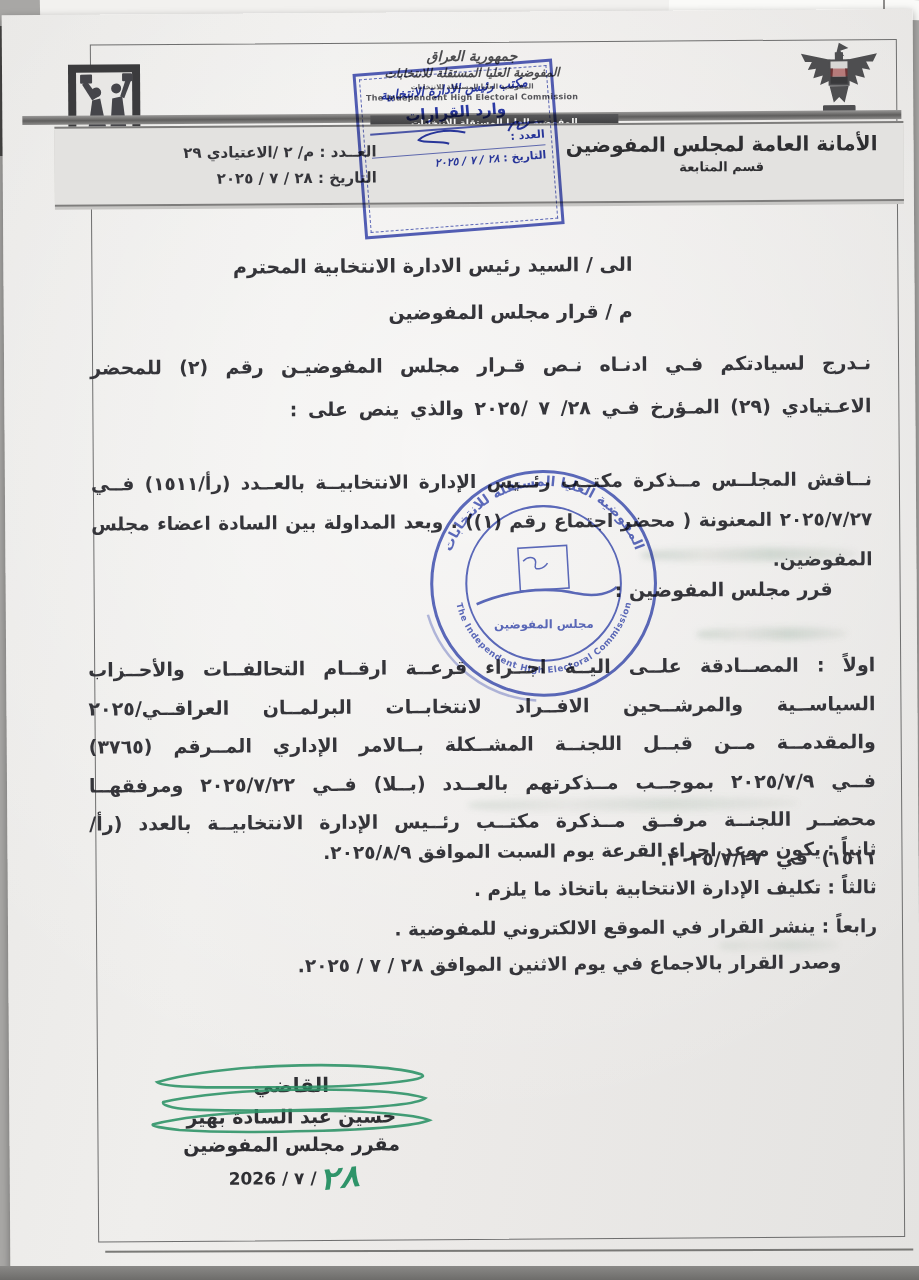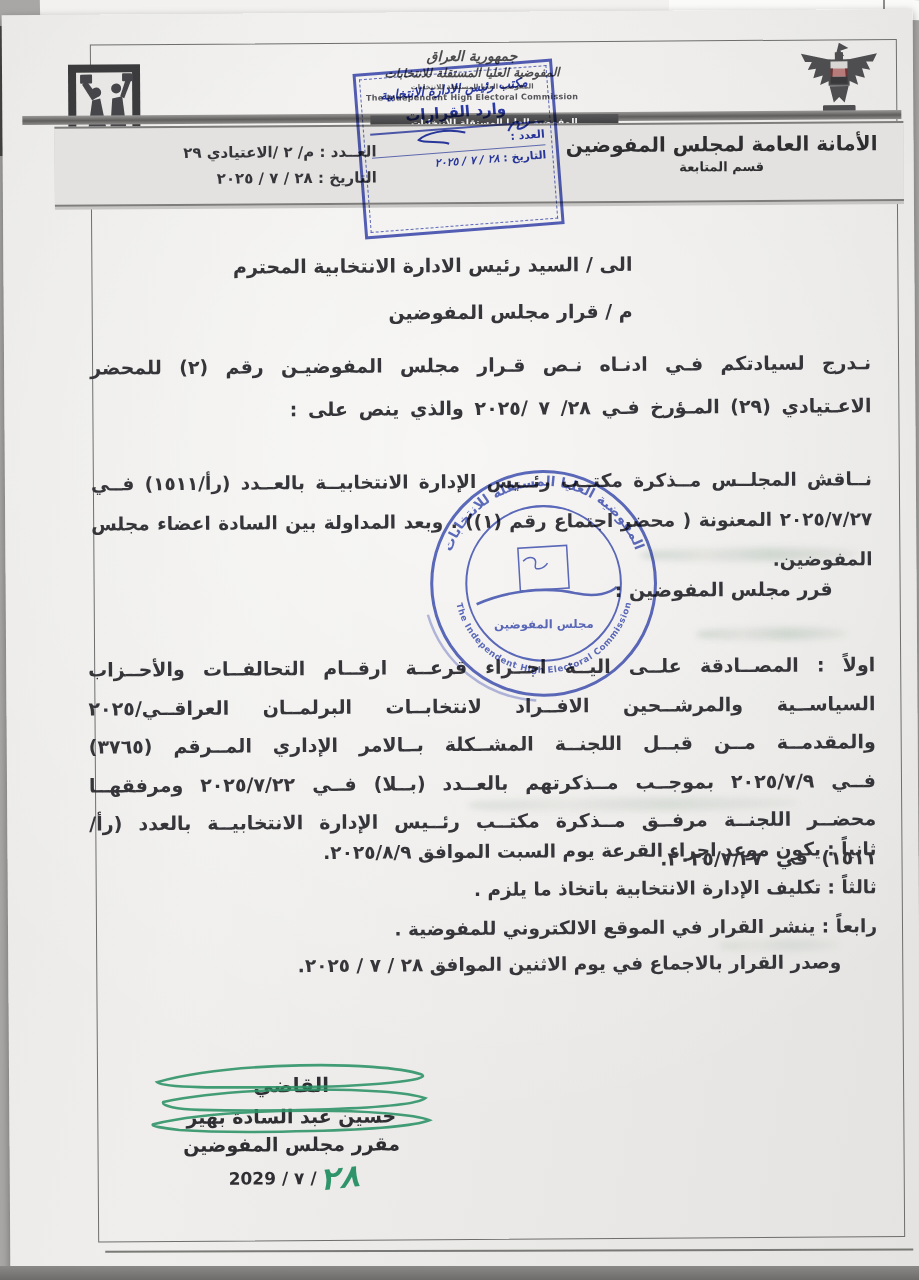--- a/index.html
+++ b/index.html
@@ -224,21 +224,21 @@
   <div class="ghost g1"></div>
   <div class="ghost g2"></div>
   <div class="ghost g3"></div>
   <div class="ghost g4"></div>
 
   <div class="sig">
     <div class="s-title">القاضي</div>
     <div class="s-name">حسين عبد السادة بهير</div>
     <div class="s-role">مقرر مجلس المفوضين</div>
     <div class="s-date">
-      <span>2029 / ٧ /</span>
+      <span>2026 / ٧ /</span>
       <span class="hand-green">٢٨</span>
     </div>
   </div>
 
   <svg class="scribble" viewBox="0 0 310 96">
     <g stroke="#2f9469" stroke-width="2.6" fill="none" stroke-linecap="round" opacity=".9">
       <path d="M18 22 C 90 2 240 2 282 16 C 296 22 230 28 150 28 C 80 28 24 28 18 22 Z"></path>
       <path d="M24 42 C 100 26 252 28 286 40 C 270 52 120 52 60 50 C 38 49 22 46 24 42 Z"></path>
       <path d="M14 64 C 90 46 262 50 290 62 C 258 74 90 74 40 70 C 24 68 10 66 14 64 Z"></path>
     </g>

